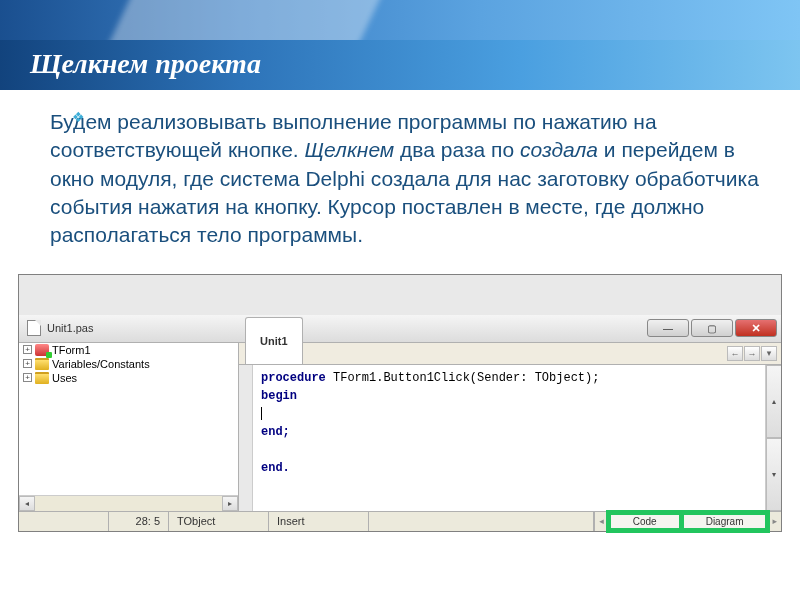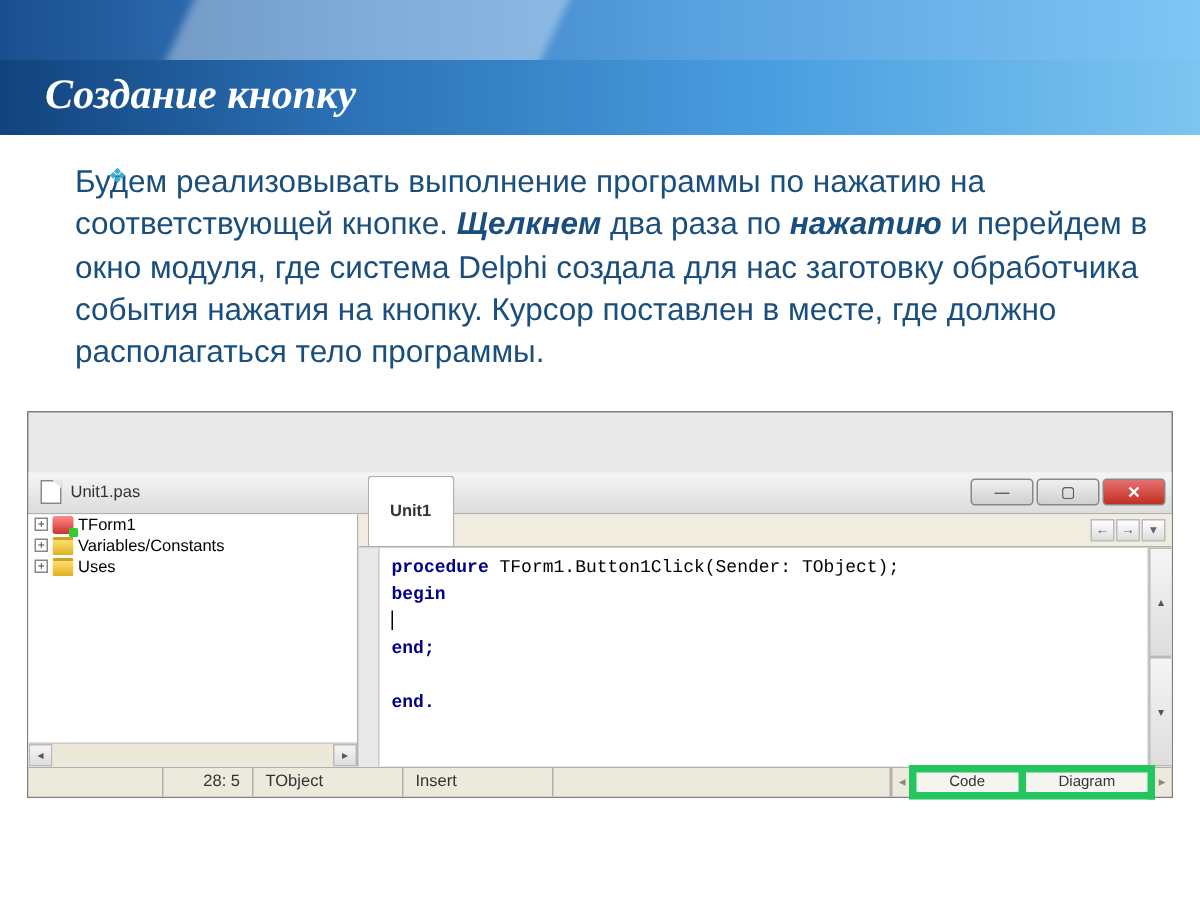--- a/index.html
+++ b/index.html
@@ -42,21 +42,21 @@
     color: #3daed8;
     font-size: 14px;
   }
   .content p {
     font-family: 'Trebuchet MS', Arial, sans-serif;
     font-size: 21px;
     line-height: 1.35;
     color: #1a4f7d;
     position: relative;
   }
-  .content .bi { font-style: italic; font-weight: bold; }
+  .content .bi { font-style: italic; font-weight: normal; }
   
   .window {
     margin: 14px 18px 0;
     border: 1px solid #808080;
     background: #e9e9e9;
     font-family: Tahoma, sans-serif;
     font-size: 11px;
   }
   .titlebar {
     height: 28px;
@@ -244,27 +244,27 @@
     color:#333;
   }
   .ctab+.ctab { border-left:none; }
 </style>
 </head>
 <body>
 
 <div class="header-bg"></div>
 
 <div class="title-bar">
-  <h1>Создание кнопку</h1>
+  <h1>Щелкнем проекта</h1>
 </div>
 
 <div class="content">
   <p>
     <span class="bullet">❖</span>
-    <span>Будем реализовывать выполнение программы по нажатию  на соответствующей кнопке. </span><span class="bi">Щелкнем</span><span> два раза по </span><span class="bi">нажатию</span><span> и перейдем в окно модуля, где система Delphi создала для нас заготовку обработчика события нажатия на кнопку. Курсор поставлен в месте, где должно располагаться тело программы.</span>
+    <span>Будем реализовывать выполнение программы по нажатию  на соответствующей кнопке. </span><span class="bi">Щелкнем</span><span> два раза по </span><span class="bi">создала</span><span> и перейдем в окно модуля, где система Delphi создала для нас заготовку обработчика события нажатия на кнопку. Курсор поставлен в месте, где должно располагаться тело программы.</span>
   </p>
 </div>
 
 <div class="window">
   <div class="titlebar">
     <div class="file-icon"></div>
     <span class="title-text">Unit1.pas</span>
     <div class="winbtns">
       <div class="winbtn">—</div>
       <div class="winbtn">▢</div>

